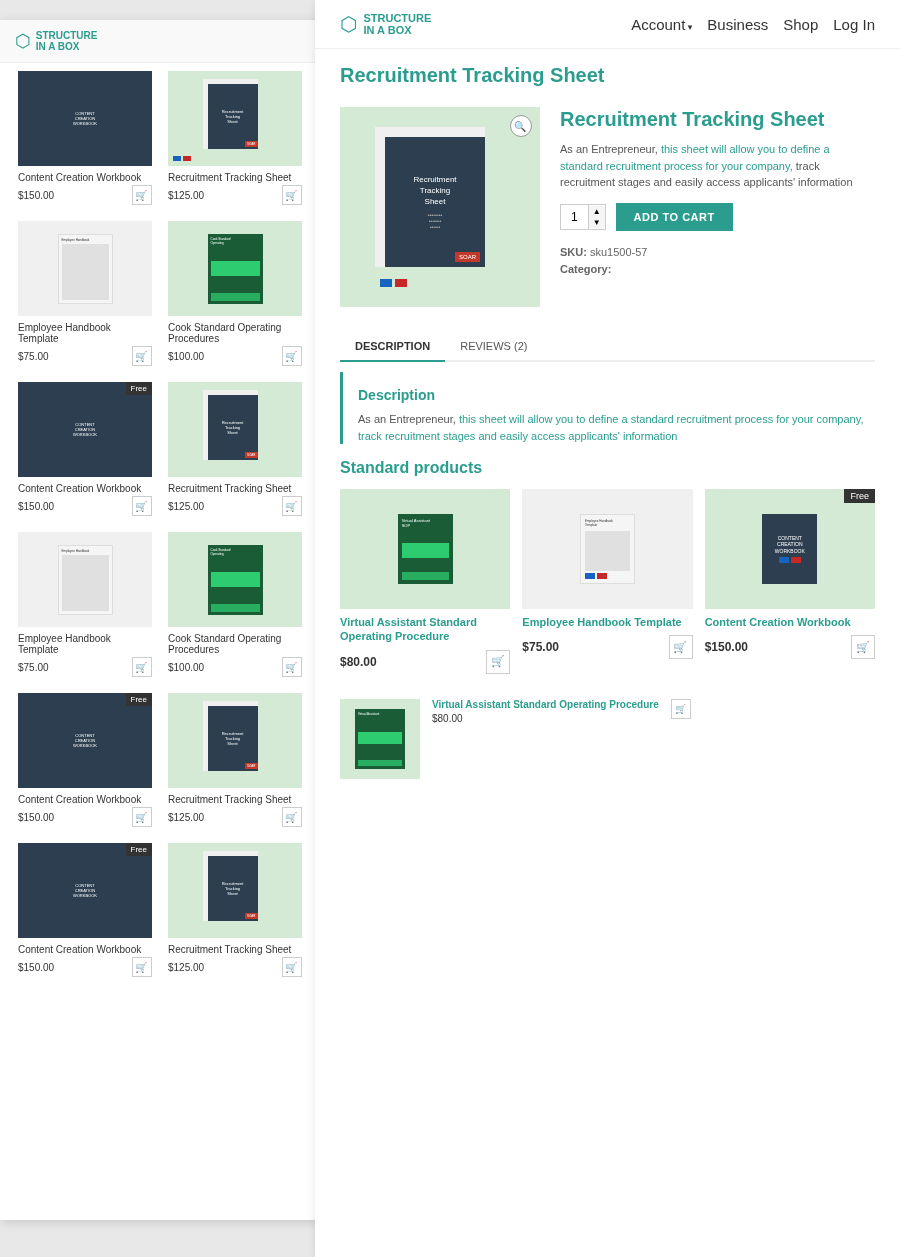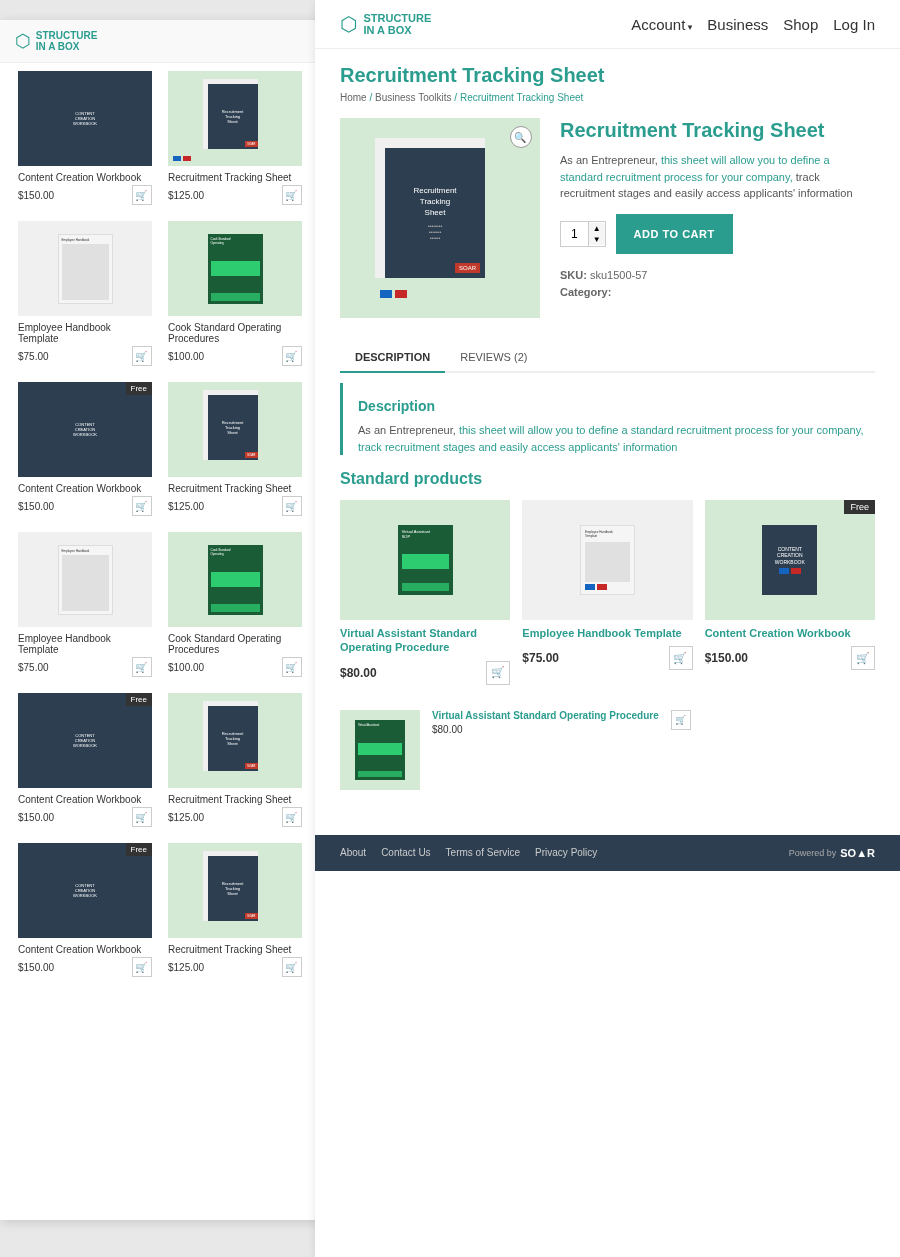--- a/index.html
+++ b/index.html
@@ -105,21 +105,21 @@
     .qty-cart-row { display: flex; align-items: center; gap: 10px; margin-bottom: 15px; }
     .qty-input {
       display: flex; align-items: center;
       border: 1px solid #ccc;
     }
     .qty-num { padding: 5px 10px; font-size: 12px; border-right: 1px solid #ccc; }
     .qty-arrows { display: flex; flex-direction: column; }
     .qty-arrow { padding: 0 4px; font-size: 8px; cursor: pointer; border: none; background: #f5f5f5; line-height: 1.4; }
     .add-to-cart-btn {
       background: #2a9d8f; color: #fff;
-      border: none; padding: 14px 18px;
+      border: none; padding: 8px 18px;
       font-size: 11px; font-weight: bold;
       cursor: pointer; letter-spacing: 0.5px;
     }
     .sku-row { font-size: 11px; color: #666; margin-bottom: 5px; }
     .category-row { font-size: 11px; color: #666; }
 
     .tabs-section { padding: 0 25px; margin-top: 10px; }
     .tabs { display: flex; gap: 0; border-bottom: 2px solid #eee; }
     .tab {
       padding: 8px 15px; font-size: 11px; color: #555;
@@ -391,27 +391,20 @@
       <div class="right-nav">
         <a class="account">Account</a>
         <a>Business</a>
         <a>Shop</a>
         <a>Log In</a>
       </div>
     </div>
 
     <div class="breadcrumb-section">
       <div class="page-title-main">Recruitment Tracking Sheet</div>
-      <div class="breadcrumb">
-        <a>Home</a>
-        <span> / </span>
-        <a>Business Toolkits</a>
-        <span> / </span>
-        <span style="color:#2a9d8f;">Recruitment Tracking Sheet</span>
-      </div>
     </div>
 
     <div class="product-detail">
       <div class="product-image-main">
         <div class="zoom-icon">🔍</div>
 
         <div style="position:relative;width:130px;height:160px;">
           <div style="width:110px;height:140px;background:#f0f0f0;position:absolute;left:0;top:0;"></div>
           <div style="width:100px;height:130px;background:#2c3e50;position:absolute;left:10px;top:10px;display:flex;flex-direction:column;align-items:center;justify-content:center;padding:8px;">
             <div style="font-size:8px;color:#fff;text-align:center;line-height:1.4;">Recruitment<br>Tracking<br>Sheet</div>
@@ -531,27 +524,15 @@
           </div>
         </div>
         <div class="bottom-info">
           <div class="bottom-name">Virtual Assistant Standard Operating Procedure</div>
           <div class="bottom-price">$80.00</div>
         </div>
         <button class="bottom-cart">🛒</button>
       </div>
     </div>
 
-    <div class="right-footer">
-      <div class="footer-links">
-        <a>About</a>
-        <a>Contact Us</a>
-        <a>Terms of Service</a>
-        <a>Privacy Policy</a>
-      </div>
-      <div class="footer-powered">
-        <span>Powered by</span>
-        <span class="soar-logo">SO▲R</span>
-      </div>
-    </div>
   </div>
 
 </div>
 
 </body></html>

